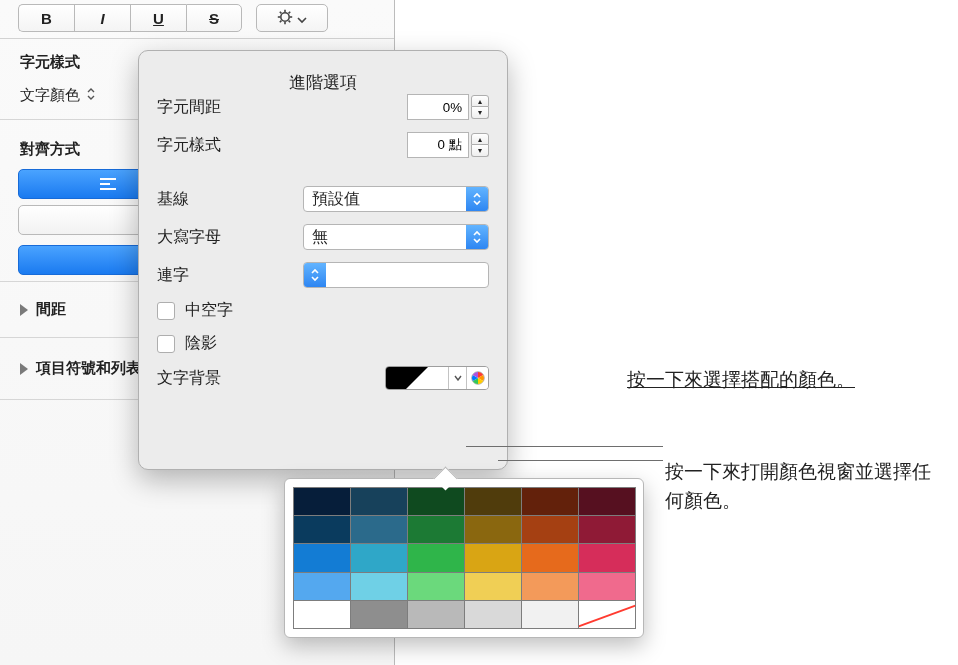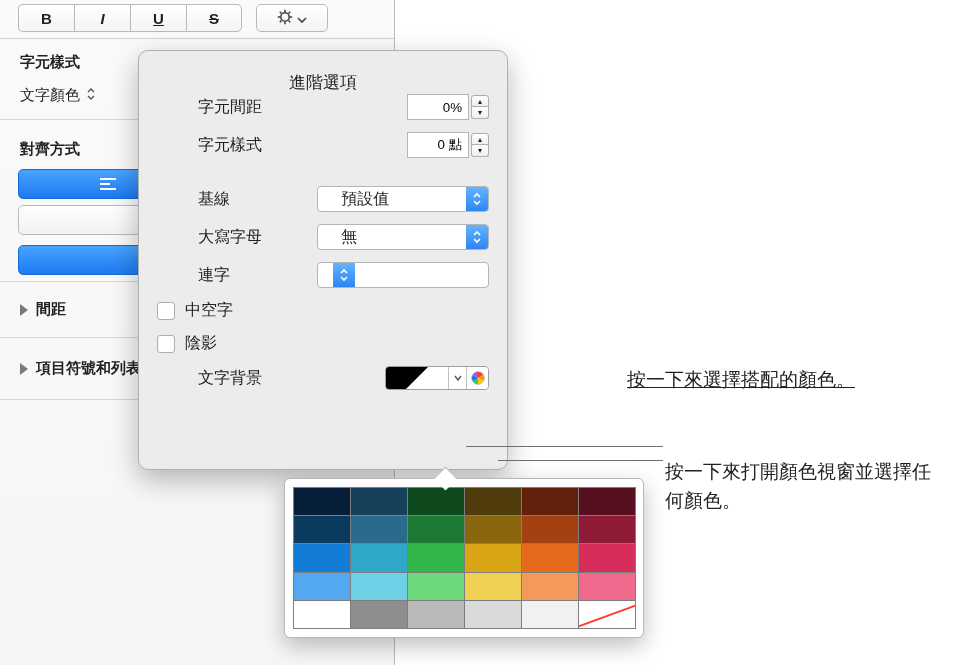--- a/index.html
+++ b/index.html
@@ -69,29 +69,29 @@
   position:absolute; left:138px; top:50px;
   width:370px; height:420px;
   background:#ececec;
   border:1px solid #b0b0b0;
   border-radius:10px;
   box-shadow: 0 10px 28px rgba(0,0,0,.28);
   padding: 20px 18px 14px;
 }
 .pop-title { text-align:center; font-size:17px; }
 .prow { display:flex; align-items:center; margin-bottom:12px; font-size:16px; }
-.prow .lab { width:130px;margin-left:41px; }
+.prow .lab { width:130px; }
 .stepper { display:flex; align-items:center; margin-left:auto; }
 .stepper input { width:62px; height:26px; text-align:right; padding:0 6px; border:1px solid #b5b5b5; background:#fff;}
 .spin { width:18px; display:flex; flex-direction:column; margin-left:2px;}
 .spin div{ height:12px; border:1px solid #aeaeae; background:linear-gradient(#fff,#eee); font-size:8px; display:flex;align-items:center;justify-content:center;}
 .spin div:first-child{border-radius:3px 3px 0 0;}
 .spin div:last-child{border-radius:0 0 3px 3px; border-top:none;}
 
-.sel { margin-left:auto; width:186px; height:26px; border:1px solid #b5b5b5; background:#fff;border-radius:4px; display:flex;align-items:center; overflow:hidden;padding-left:15px;}
+.sel { margin-left:auto; width:186px; height:26px; border:1px solid #b5b5b5; background:#fff;border-radius:4px; display:flex;align-items:center; overflow:hidden;}
 .sel span{ padding:0 8px; flex:1; }
 .sel .caps{ width:22px;height:100%; background:linear-gradient(#62b4ff,#2e86f2); display:flex;align-items:center;justify-content:center;}
 
 .chk { width:18px;height:18px;border:1px solid #aeaeae;border-radius:3px;background:#fff; margin-right:10px;}
 
 .colorwell-row{ margin-top:8px;}
 .cw-box { margin-left:auto; display:flex; border:1px solid #9e9e9e; border-radius:4px; overflow:hidden; height:24px;}
 .cw-swatch{ width:62px; background:linear-gradient(135deg,#000 0 49%,#fff 51% 100%);}
 .cw-tri{ width:18px; background:#fff;border-left:1px solid #c3c3c3;display:flex;align-items:center;justify-content:center;}
 .cw-wheel{ width:22px; background:#fff;border-left:1px solid #c3c3c3;display:flex;align-items:center;justify-content:center;}

